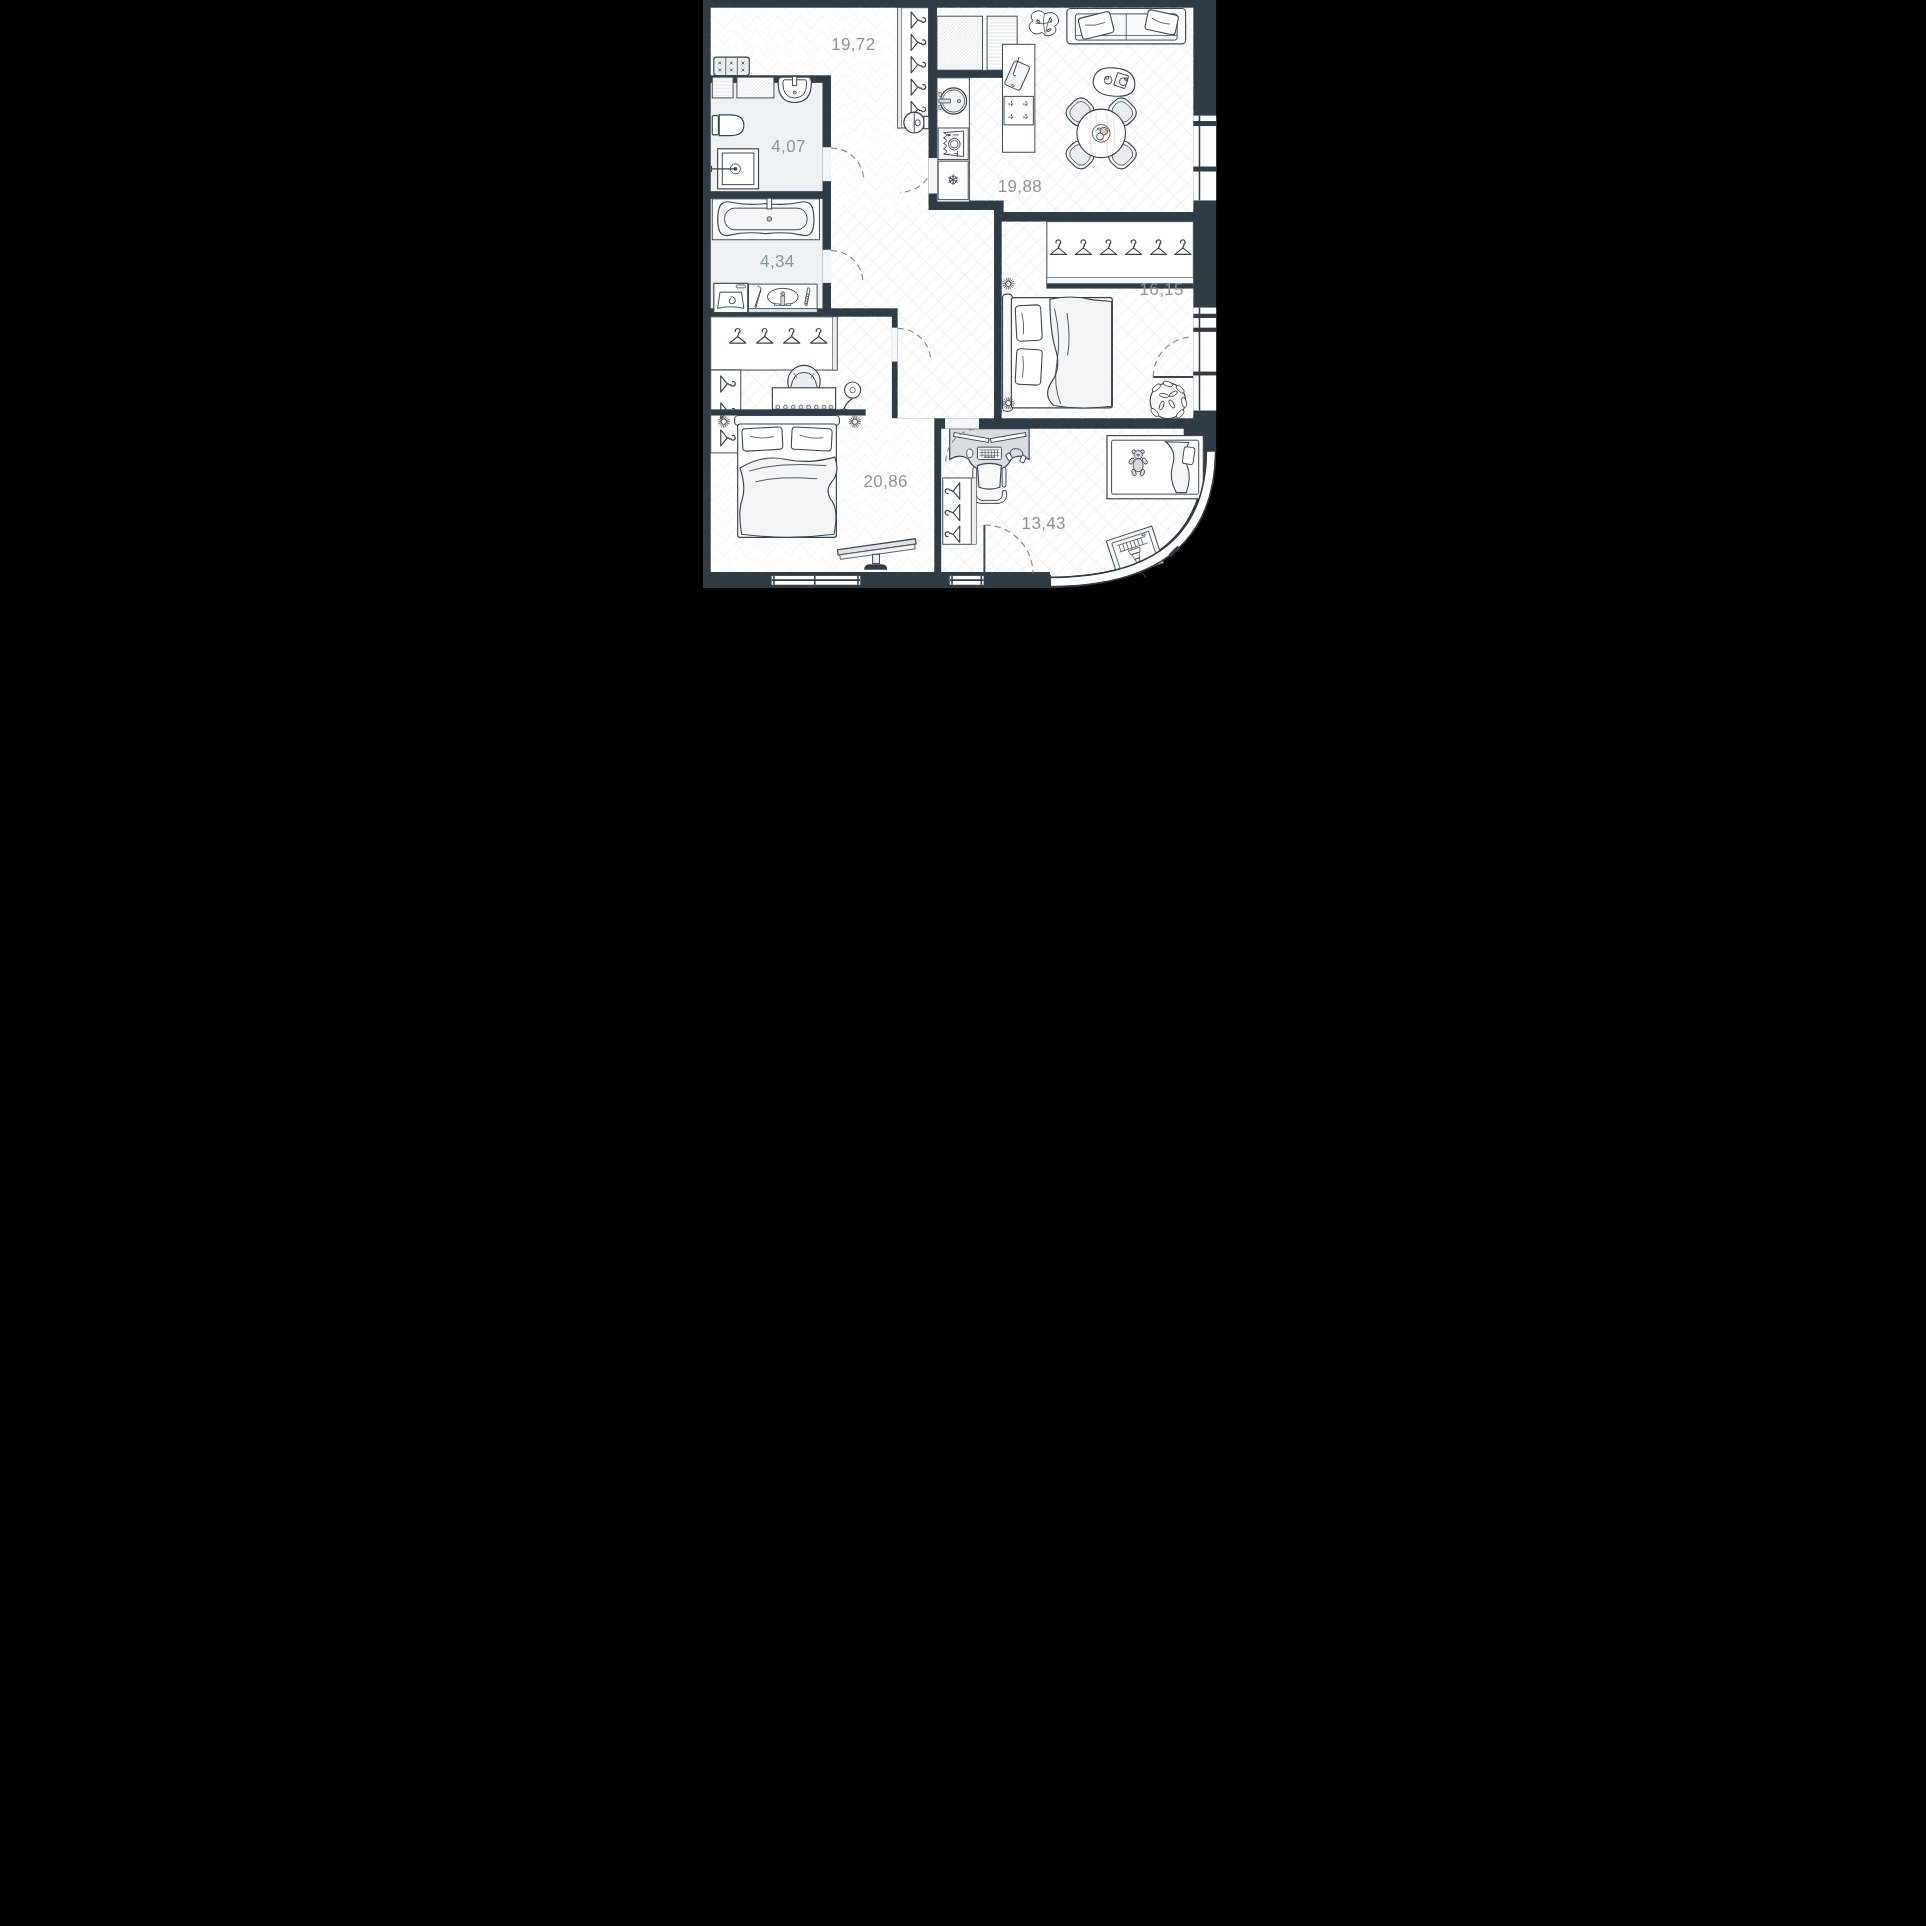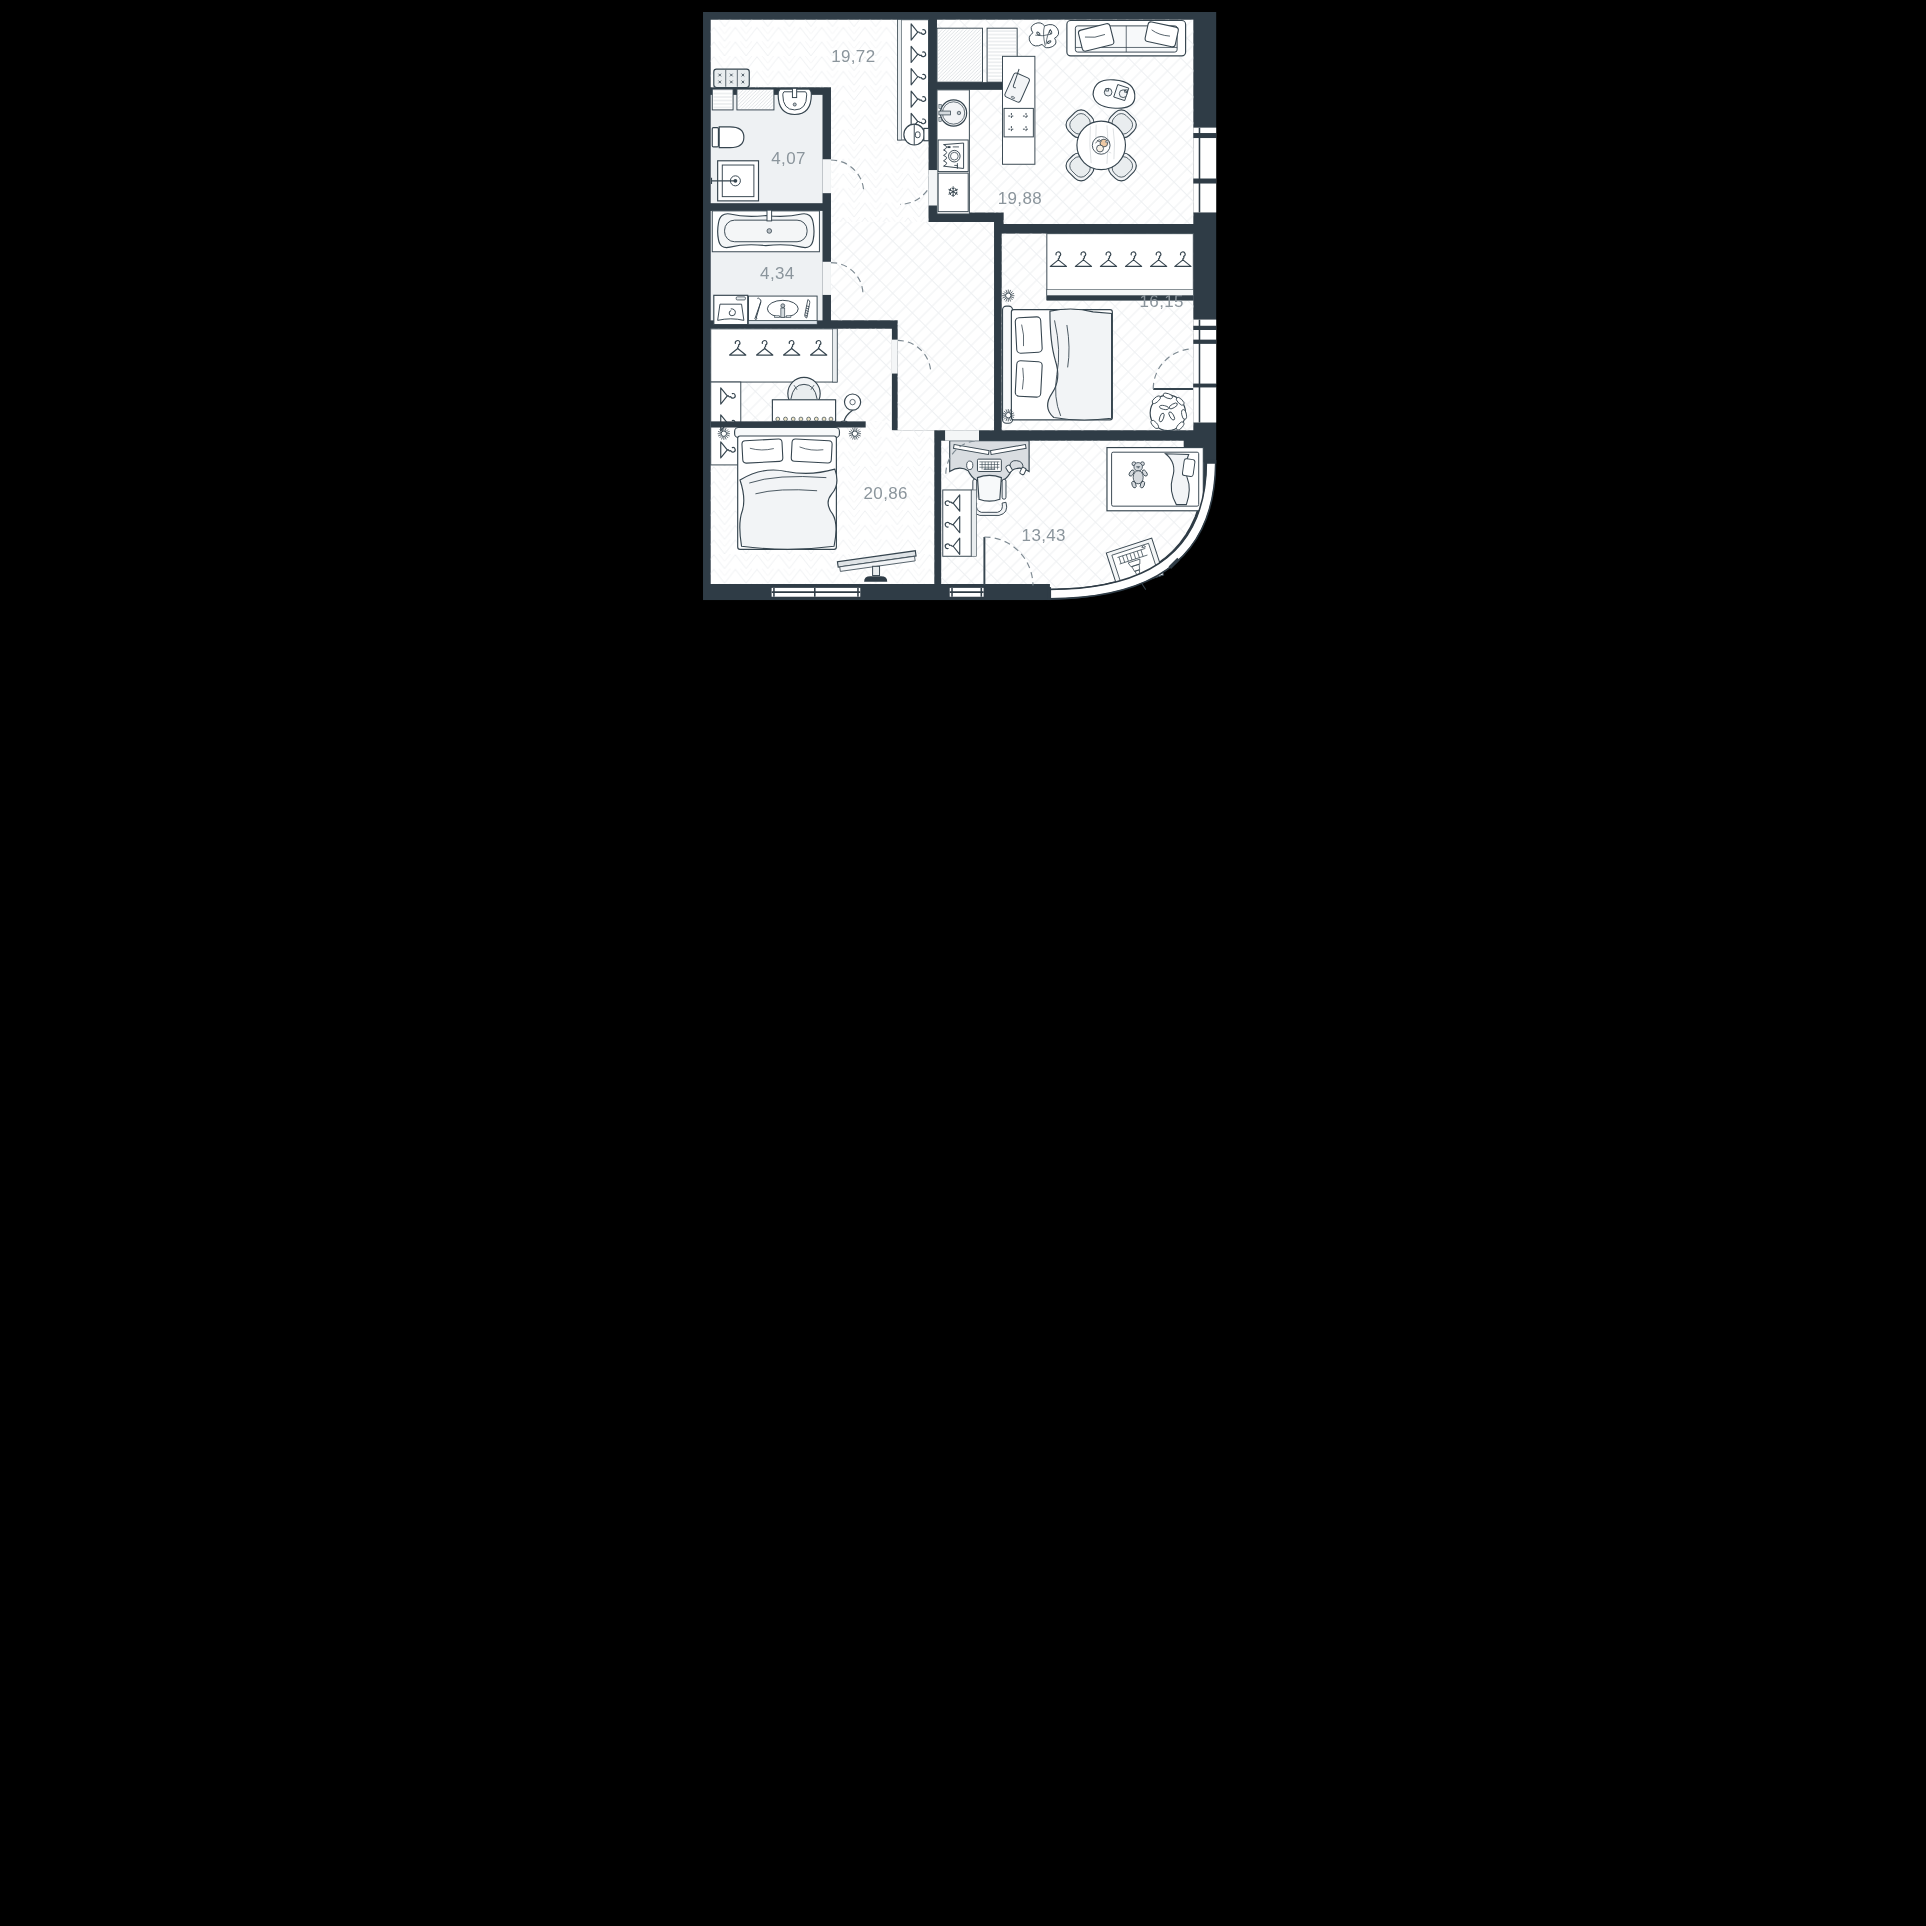--- a/index.html
+++ b/index.html
@@ -1,17 +1,17 @@
 <!DOCTYPE html>
 <html style="font-size:6.2px"><head>
 <meta charset="utf-8">
 <style>
   html,body{margin:0;padding:0;background:#000;}
   body{font-family:"Liberation Sans",sans-serif;}
-  .plan-wrap{width:100%;max-width:520px;margin:12px auto;}
+  .plan-wrap{width:100%;max-width:520px;margin:0 auto;}
   svg{display:block;width:100%;height:auto;}
   .room-label{fill:#8b959c;font-family:"Liberation Sans",sans-serif;font-size:44px;letter-spacing:1px;}
   .door-arc{stroke:#7e8a92;stroke-width:3;stroke-dasharray:16 11;fill:none;}
 </style>
 </head>
 <body>
 
 <div class="plan-wrap">
 <svg viewBox="0 0 1349 1537" xmlns="http://www.w3.org/2000/svg">
   <defs>

